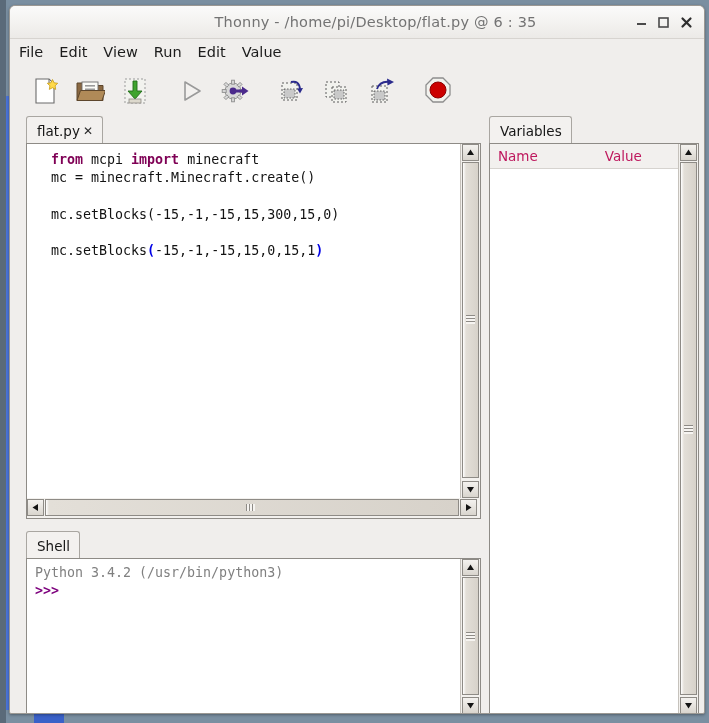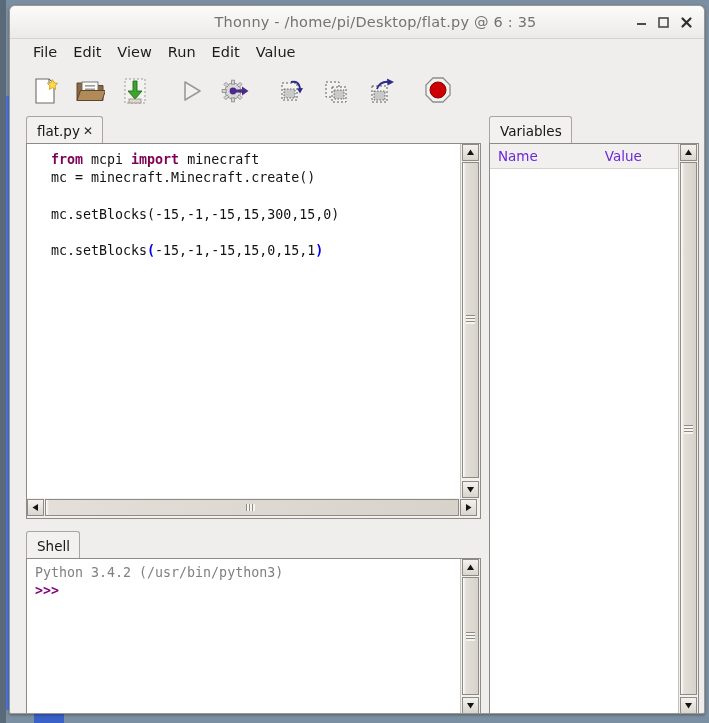--- a/index.html
+++ b/index.html
@@ -78,21 +78,21 @@
     color: #4a4a4a;
   }
   .winbtn svg { display: block; }
   #btn-min { right: 55px; }
   #btn-max { right: 33px; }
   #btn-close { right: 10px; }
 
   
   #menubar {
     height: 27px;
-    padding-left: 15px;
+    padding-left: 1px;
     display: flex;
     align-items: center;
     background: #f0eeec;
   }
   .menu-item {
     font-size: 14.5px;
     color: #1c1c1c;
     padding: 2px 8px 3px 8px;
     font-family: "DejaVu Sans", sans-serif;
     cursor: default;
@@ -229,21 +229,21 @@
     width: 189px; height: 25px;
     background: #f2f0ee;
     border-bottom: 1px solid #d6d3cf;
     box-sizing: border-box;
     display: flex;
     align-items: center;
     font-family: "DejaVu Sans", sans-serif;
   }
   .vcol {
     font-size: 13.5px;
-    color: #6d28d9;
+    color: #be185d;
   }
   #vcol-name  { margin-left: 8px; }
   #vcol-value { margin-left: 67px; }
 
   
   .vscroll {
     position: absolute;
     right: 0; top: 0;
     width: 20px;
     background: #f3f1ee;

